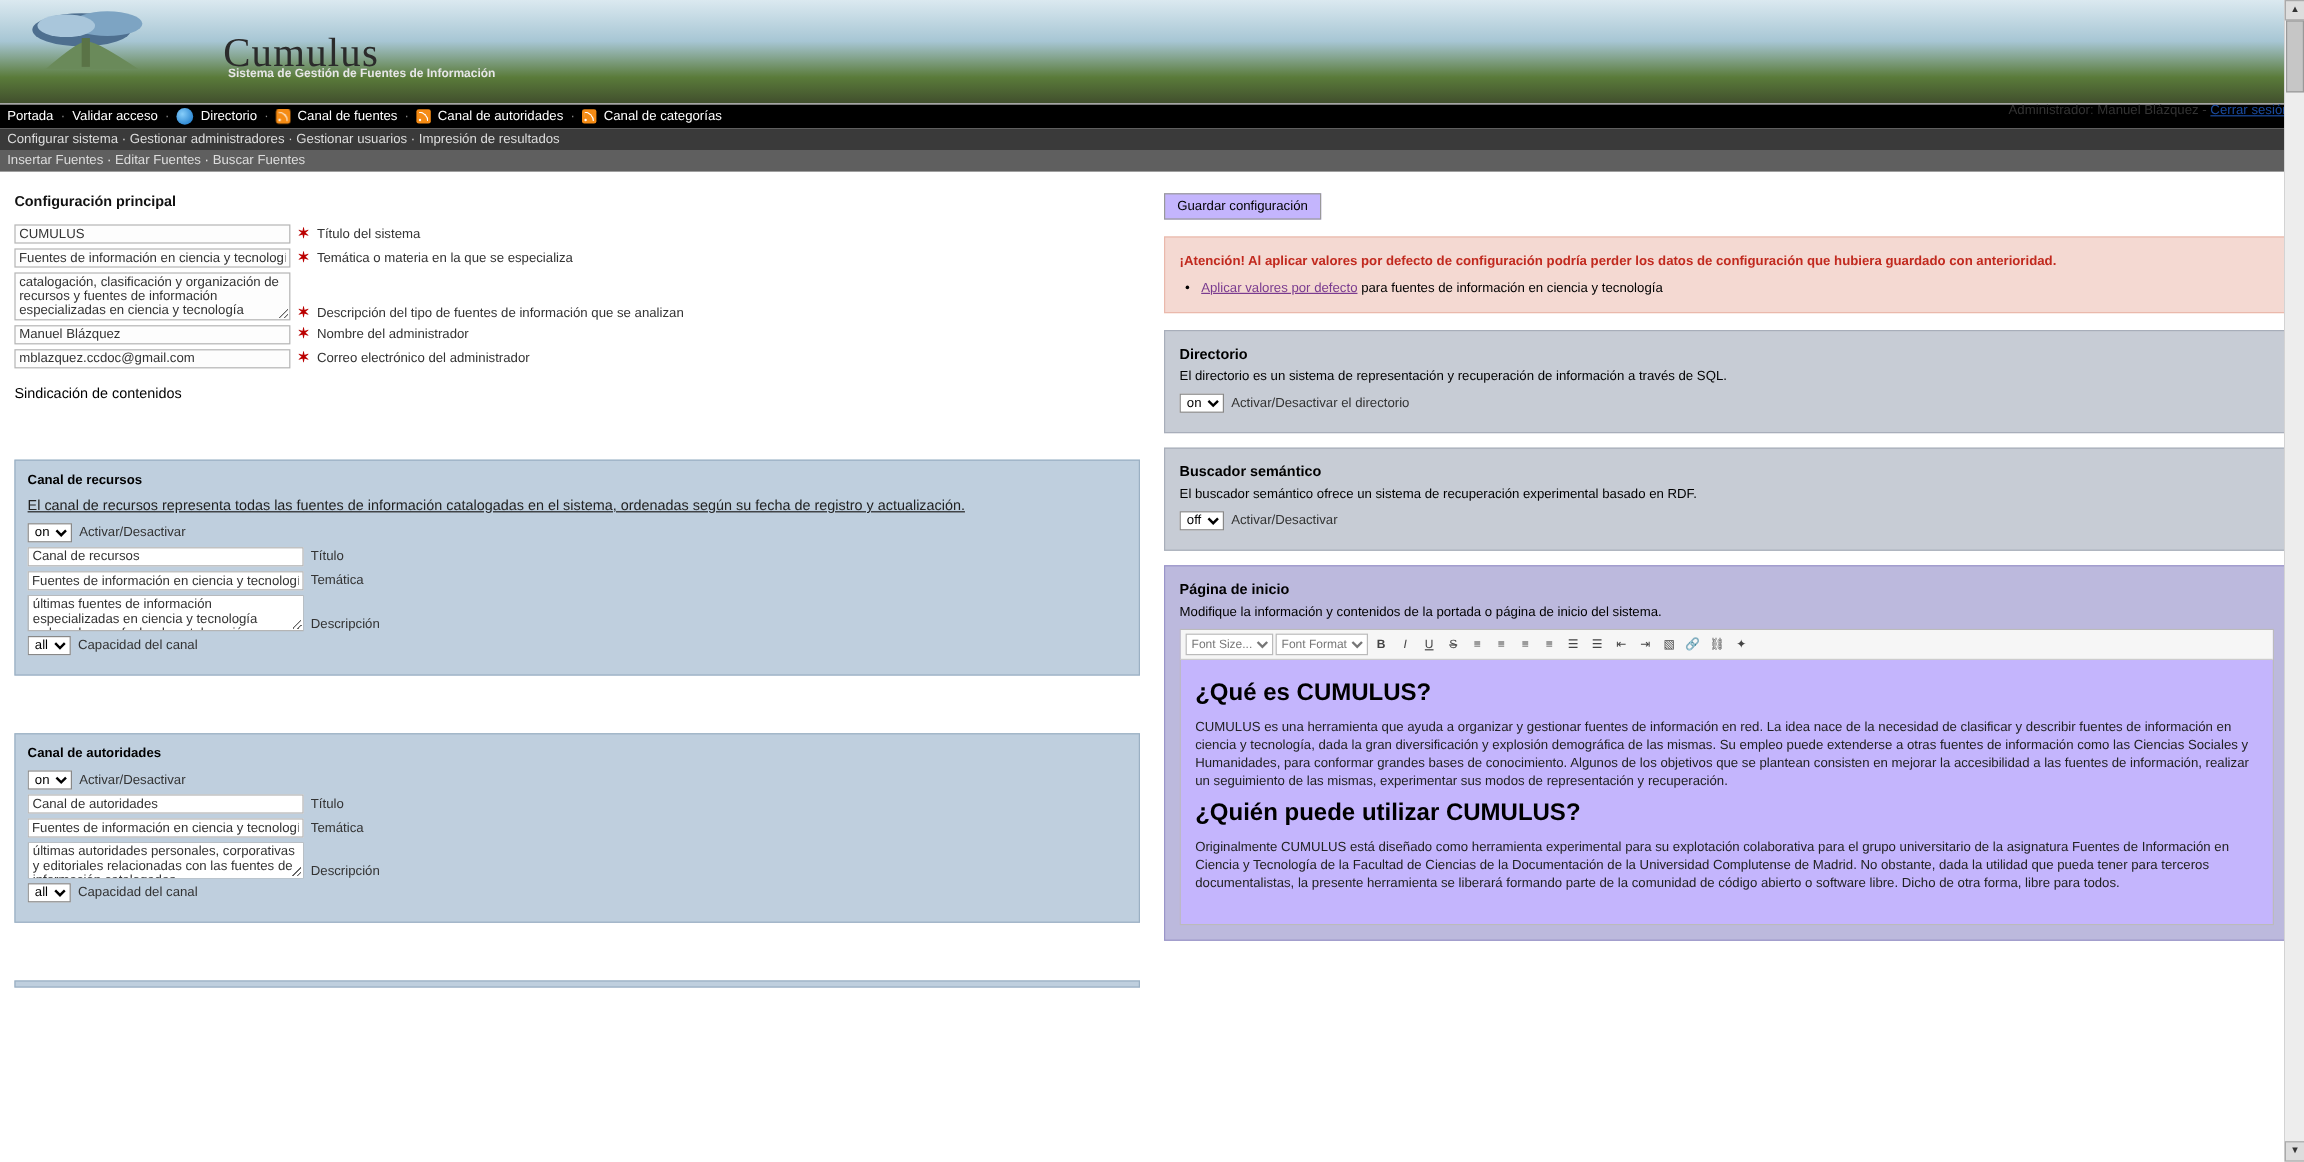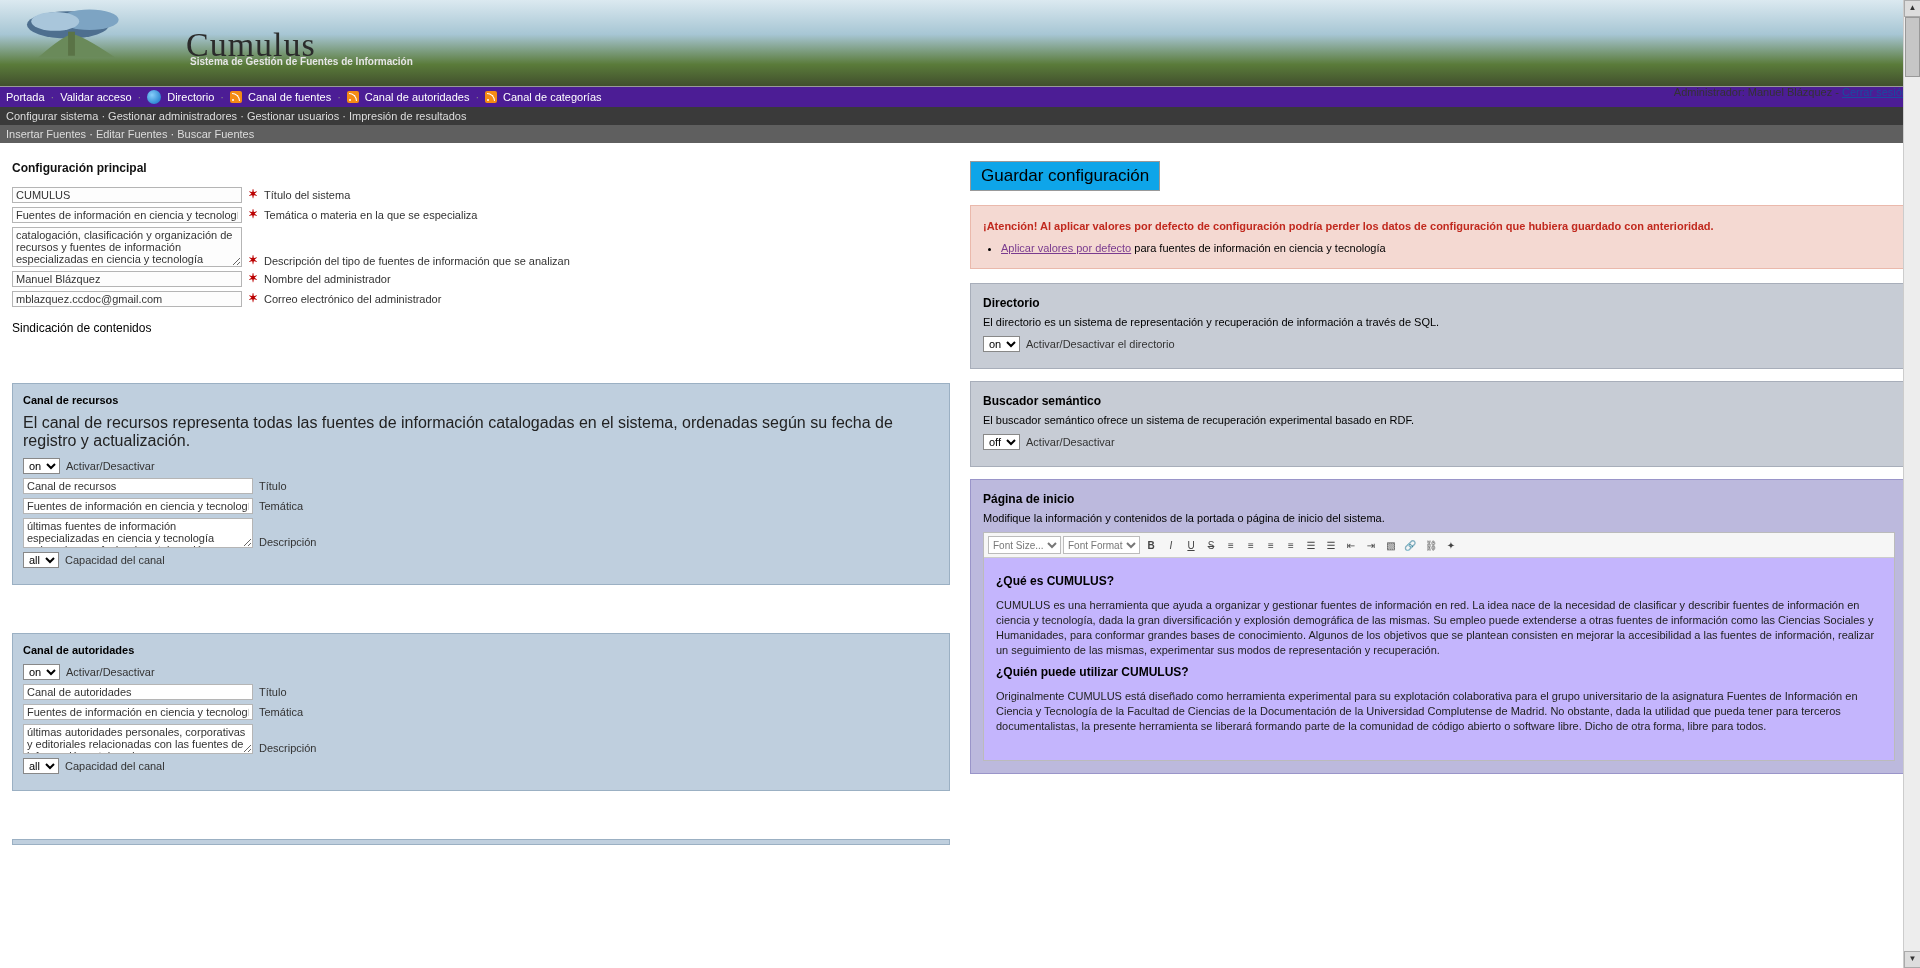--- a/index.html
+++ b/index.html
@@ -4,60 +4,60 @@
 <style>
 * { box-sizing: border-box; margin: 0; padding: 0; }
 body { font-family: Arial, Helvetica, sans-serif; font-size: 11px; background: #fff; color: #000; }
 .page-wrap { position: relative; }
 .header-banner { position: relative; height: 87px; background: linear-gradient(#dbe9f0 0%, #a7c6d4 40%, #5a7b3a 75%, #414f2d 100%); border-bottom: 1px solid #999; }
 .logo-cloud { position: absolute; left: 12px; top: 6px; width: 155px; height: 60px; }
 .brand-title { position: absolute; left: 186px; top: 26px; font-family: Georgia, serif; font-size: 34px; color: #2b2b2b; letter-spacing: 1px; }
 .brand-sub { position: absolute; left: 190px; top: 56px; font-size: 10px; color: #e6e6e6; font-weight: bold; }
 .admin-strip { position: absolute; right: 12px; top: 86px; font-size: 11px; color: #333; }
 .admin-strip a { color: #1a4ba0; text-decoration: underline; }
-.topnav1 { background: #4c1d95; color: #fff; padding: 3px 6px; font-size: 11px; display: flex; align-items: center; gap: 6px; }
+.topnav1 { background: #000000; color: #fff; padding: 3px 6px; font-size: 11px; display: flex; align-items: center; gap: 6px; }
 .topnav1 a { color: #fff; text-decoration: none; }
 .topnav1 .sep { color: #888; }
 .rss-icon { display: inline-block; width: 12px; height: 12px; background: #f58b14; border-radius: 2px; position: relative; vertical-align: middle; }
 .rss-icon::before { content: ""; position: absolute; left: 2px; bottom: 2px; width: 2px; height: 2px; background: #fff; border-radius: 50%; }
 .rss-icon::after { content: ""; position: absolute; left: 2px; bottom: 2px; width: 7px; height: 7px; border: 1.5px solid #fff; border-left: none; border-bottom: none; border-radius: 0 8px 0 0; }
 .globe-icon { display: inline-block; width: 14px; height: 14px; background: radial-gradient(circle at 5px 5px, #87cefa, #0d6ec4); border-radius: 50%; vertical-align: middle; }
 .topnav2 { background: #3a3a3a; color: #ddd; padding: 3px 6px; font-size: 11px; }
 .topnav2 a, .topnav3 a { color: #ddd; text-decoration: none; }
 .topnav3 { background: #5f5f5f; color: #eee; padding: 3px 6px; font-size: 11px; }
 .content { display: flex; gap: 20px; padding: 18px 12px; }
 .col { flex: 1; min-width: 0; }
 h2.sectitle { font-size: 12px; font-weight: bold; color: #111; margin-bottom: 12px; }
 .form-row { display: flex; align-items: flex-start; margin-bottom: 4px; gap: 6px; }
 .form-row input[type=text], .form-row textarea { width: 230px; font-size: 11px; font-family: Arial; padding: 1px 3px; border: 1px solid #b5b5b5; background: #fdfdfd; color: #333; }
 .form-row textarea { height: 40px; resize: both; }
 .req-icon { color: #b00; font-weight: bold; font-size: 12px; }
 .field-label { color: #333; font-size: 11px; padding-top: 2px; }
 .subheading { font-size: 12px; font-weight: normal; margin: 14px 0 8px; }
 .panel { background: #bfcfde; border: 1px solid #9bb0c3; padding: 10px 10px 12px; margin-bottom: 12px; margin-top: 48px; }
 .panel .ptitle { font-weight: bold; font-size: 11px; margin-bottom: 8px; }
-.panel p { font-size: 16px; color: #222; margin-bottom: 8px; }
+.panel p { font-size: 12px; color: #222; margin-bottom: 8px; text-decoration: underline; }
 .panel .form-row input[type=text], .panel .form-row textarea { background: #fff; }
 .sel { font-size: 11px; padding: 0 1px; border: 1px solid #888; background: #fff; }
-button.savebtn { background: #0ea5e9; border: 1px solid #999; padding: 4px 10px; font-size: 17px; cursor: pointer; }
+button.savebtn { background: #c4b5fd; border: 1px solid #999; padding: 4px 10px; font-size: 11px; cursor: pointer; }
 .warning-box { background: #f4d9d2; border: 1px solid #eab9ac; padding: 14px 12px; margin: 14px 0; }
 .warning-box .warn-text { color: #c1291e; font-weight: bold; font-size: 11px; }
 .warning-box ul { margin: 10px 0 0 18px; font-size: 11px; }
 .warning-box a { color: #7a3b8f; text-decoration: underline; }
 .panel-grey { background: #c7ccd5; border: 1px solid #a8aeba; padding: 12px; margin-bottom: 12px; }
 .panel-grey .ptitle { font-weight: bold; font-size: 12px; margin-bottom: 6px; }
 .panel-grey p { font-size: 11px; margin-bottom: 8px; }
 .panel-purple { background: #bcb9dd; border: 1px solid #9a95c9; padding: 12px; }
 .panel-purple .ptitle { font-weight: bold; font-size: 12px; margin-bottom: 6px; }
 .editor-box { background: #c4b5fd; border: 1px solid #bbb; margin-top: 8px; }
 .editor-toolbar { display: flex; align-items: center; gap: 2px; padding: 3px 4px; border-bottom: 1px solid #ccc; background: #f6f6f6; font-size: 10px; }
 .editor-toolbar .tool { display: inline-flex; align-items: center; justify-content: center; min-width: 18px; height: 18px; border: 1px solid transparent; cursor: pointer; color: #444; }
 .editor-toolbar select { font-size: 10px; color: #777; border: 1px solid #bbb; background: #fff; height: 18px; }
 .editor-body { padding: 10px 12px 18px; }
-.editor-body h3 { font-size: 12px; font-weight: bold; margin: 6px 0 10px; color: #000; }
+.editor-body h3 { font-size: 20px; font-weight: bold; margin: 6px 0 10px; color: #000; }
 .editor-body p { font-size: 11px; color: #222; line-height: 1.35; margin-bottom: 8px; }
 .scrollbars-right { position: fixed; right: 0; top: 0; width: 17px; height: 100%; background: #ededed; border-left: 1px solid #ccc; }
 .sb-arrow { width: 17px; height: 17px; background: #ddd; border: 1px solid #aaa; font-size: 8px; text-align: center; line-height: 14px; color: #333; }
 .sb-thumb { position: absolute; right: 0; top: 17px; width: 15px; height: 60px; background: #c6c6c6; border: 1px solid #999; }
 </style>
 </head>
 <body>
 
 <div class="page-wrap">
 

